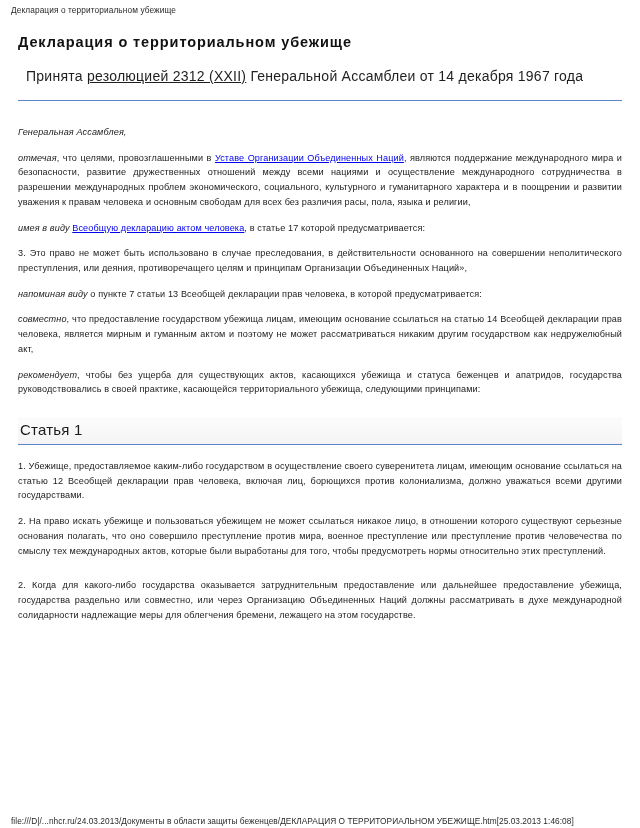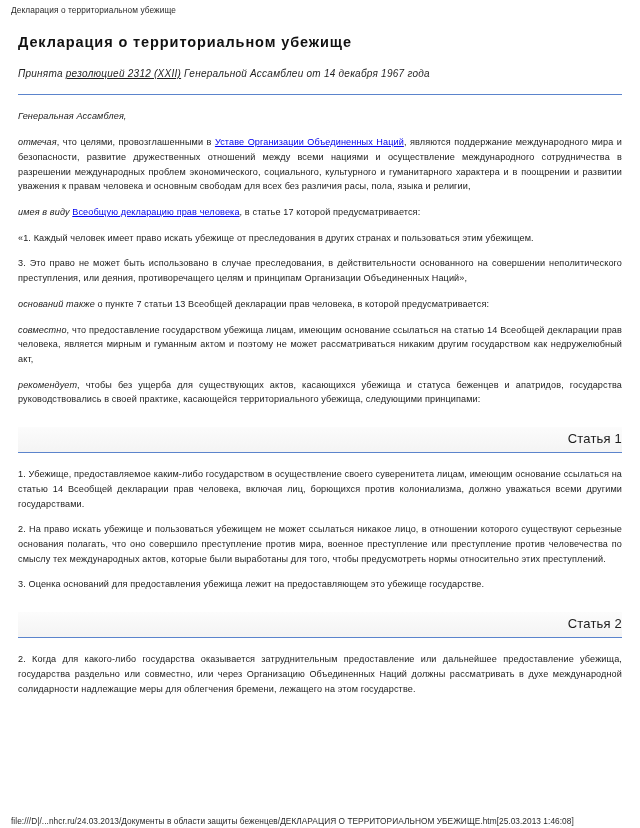--- a/index.html
+++ b/index.html
@@ -39,67 +39,65 @@
   .doc-title {
     font-size: 14.5px;
     font-weight: bold;
     letter-spacing: 0.9px;
     color: #111111;
     margin: 0 0 16px 0;
     line-height: 1.2;
   }
 
   .doc-subtitle {
-    font-size: 10px;
-    font-style: italic;
+    font-size: 14px;
     color: #1f1f1f;
-    margin: 0;
+    margin: 8px;
     letter-spacing: 0.25px;
     line-height: 1.4;
   }
   .doc-subtitle .lnk {
     text-decoration: underline;
     color: #1f1f1f;
   }
 
   hr.rule {
     border: 0;
     border-top: 1.6px solid #5b84cc;
     margin: 13px 0 0 0;
     height: 0;
     width: 604px;
   }
 
   .body-block {
-    margin-top: 14px;
+    margin-top: 24px;
   }
 
   p.para {
     font-size: 9.1px;
     line-height: 1.62;
     text-align: justify;
     margin: 0 0 11px 0;
     color: #1b1b1b;
     letter-spacing: 0.12px;
   }
   p.para:last-child { margin-bottom: 0; }
 
   .it { font-style: italic; }
 
   
   .section { margin-top: 20px; }
   .section-head {
-    font-size: 13px;
+    font-size: 15px;
     color: #1b1b1b;
     padding: 4px 0 6px 2px;
     letter-spacing: 0.2px;
     background: linear-gradient(to bottom, #fcfcfc, #f4f4f4);
     border-bottom: 1.6px solid #5b84cc;
     margin-bottom: 14px;
-    text-align: right;
   }
   .section-body p.para { margin-bottom: 11px; }
 
   
   .print-footer {
     position: absolute;
     left: 11px;
     top: 816px;
     font-size: 8.3px;
     color: #2a2a2a;
@@ -125,52 +123,49 @@
   <div class="body-block">
 
     <p class="para it">Генеральная Ассамблея,</p>
 
     <p class="para">
       <span class="it">отмечая</span><span>, что целями, провозглашенными в </span><a class="lnk" href="#">Уставе Организации Объединенных Наций</a><span>, являются поддержание международного мира и безопасности, развитие дружественных отношений между всеми нациями и осуществление международного сотрудничества в разрешении международных проблем экономического, социального, культурного и гуманитарного характера и в поощрении и развитии уважения к правам человека и основным свободам для всех без различия расы, пола, языка и религии,</span>
     </p>
 
     <p class="para">
       <span class="it">имея в виду</span>
-      <a class="lnk" href="#">Всеобщую декларацию прав человека</a><span>, в статье 17 которой предусматривается:</span>
+      <a class="lnk" href="#">Всеобщую декларацию актом человека</a><span>, в статье 17 которой предусматривается:</span>
     </p>
 
-    <p class="para">«1. Каждый человек имеет право искать убежище от преследования в других странах и пользоваться этим убежищем.</p>
 
     <p class="para">3. Это право не может быть использовано в случае преследования, в действительности основанного на совершении неполитического преступления, или деяния, противоречащего целям и принципам Организации Объединенных Наций»,</p>
 
     <p class="para">
-      <span class="it">оснований также</span><span> о пункте 7 статьи 13 Всеобщей декларации прав человека, в которой предусматривается:</span>
+      <span class="it">напоминая виду</span><span> о пункте 7 статьи 13 Всеобщей декларации прав человека, в которой предусматривается:</span>
     </p>
 
 
     <p class="para">
       <span class="it">совместно</span><span>, что предоставление государством убежища лицам, имеющим основание ссылаться на статью 14 Всеобщей декларации прав человека, является мирным и гуманным актом и поэтому не может рассматриваться никаким другим государством как недружелюбный акт,</span>
     </p>
 
     <p class="para">
       <span class="it">рекомендует</span><span>, чтобы без ущерба для существующих актов, касающихся убежища и статуса беженцев и апатридов, государства руководствовались в своей практике, касающейся территориального убежища, следующими принципами:</span>
     </p>
   </div>
 
   <div class="section">
     <div class="section-head">Статья 1</div>
     <div class="section-body">
-      <p class="para">1. Убежище, предоставляемое каким-либо государством в осуществление своего суверенитета лицам, имеющим основание ссылаться на статью 14 Всеобщей декларации прав человека, включая лиц, борющихся против колониализма, должно уважаться всеми другими государствами.</p>
+      <p class="para">1. Убежище, предоставляемое каким-либо государством в осуществление своего суверенитета лицам, имеющим основание ссылаться на статью 12 Всеобщей декларации прав человека, включая лиц, борющихся против колониализма, должно уважаться всеми другими государствами.</p>
       <p class="para">2. На право искать убежище и пользоваться убежищем не может ссылаться никакое лицо, в отношении которого существуют серьезные основания полагать, что оно совершило преступление против мира, военное преступление или преступление против человечества по смыслу тех международных актов, которые были выработаны для того, чтобы предусмотреть нормы относительно этих преступлений.</p>
-      <p class="para">3. Оценка оснований для предоставления убежища лежит на предоставляющем это убежище государстве.</p>
     </div>
   </div>
 
   <div class="section">
-    <div class="section-head">Статья 2</div>
     <div class="section-body">
       <p class="para">2. Когда для какого-либо государства оказывается затруднительным предоставление или дальнейшее предоставление убежища, государства раздельно или совместно, или через Организацию Объединенных Наций должны рассматривать в духе международной солидарности надлежащие меры для облегчения бремени, лежащего на этом государстве.</p>
     </div>
   </div>
 
 </div>
 
 <div class="print-footer">file:///D|/...nhcr.ru/24.03.2013/Документы в области защиты беженцев/ДЕКЛАРАЦИЯ О ТЕРРИТОРИАЛЬНОМ УБЕЖИЩЕ.htm[25.03.2013 1:46:08]</div>
 
 </body></html>

